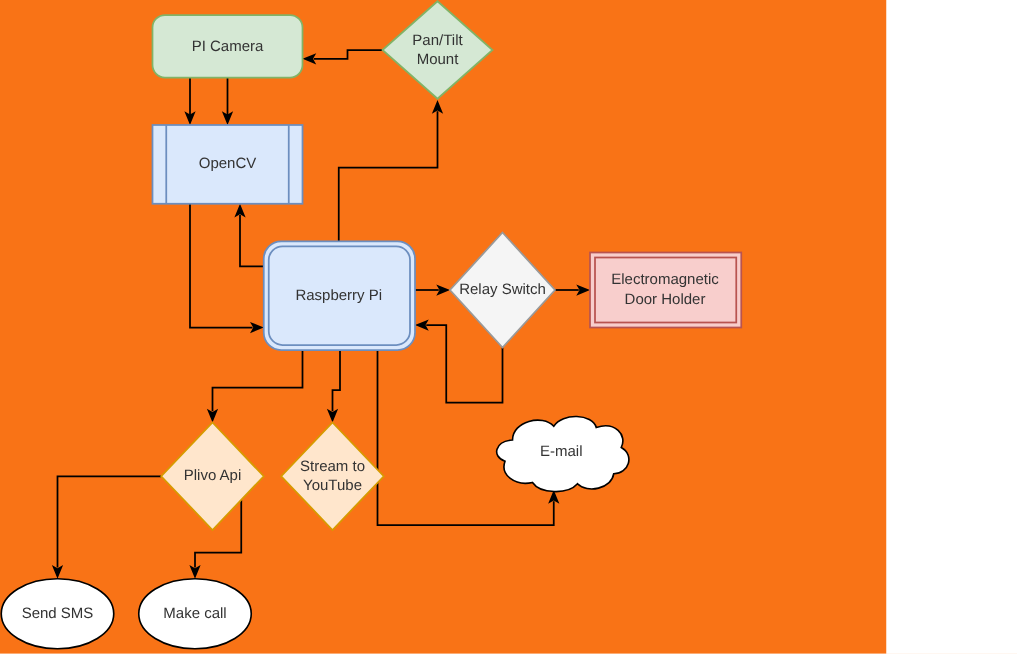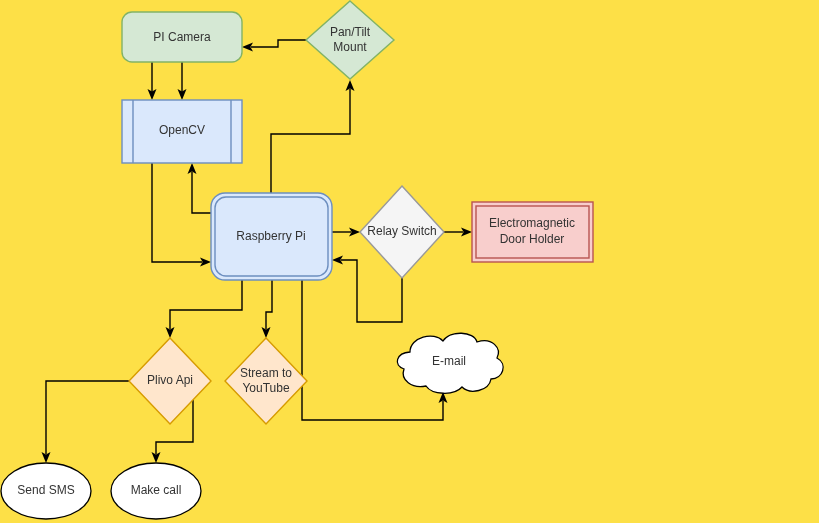--- a/index.html
+++ b/index.html
@@ -5,23 +5,23 @@
   html, body {
     margin: 0;
     padding: 0;
     background: #ffffff;
   }
   body {
     font-family: "Liberation Sans", sans-serif;
   }
   #canvas {
     position: relative;
-    width: 819px;
+    width: 709px;
     height: 523px;
-    background: #fde047;
+    background: #f97316;
     overflow: hidden;
   }
   #diagram-svg {
     position: absolute;
     left: 0;
     top: 0;
     width: 819px;
     height: 523px;
   }
   .node-label {

